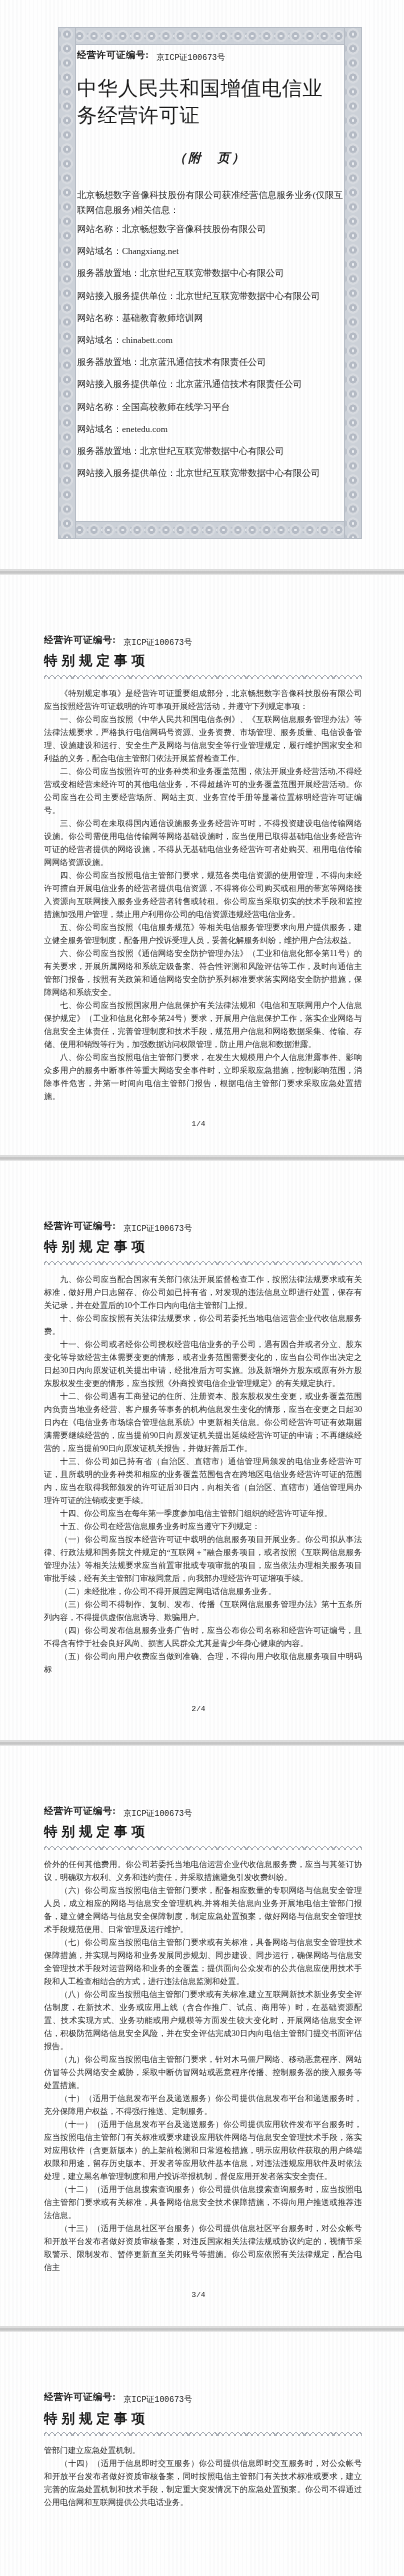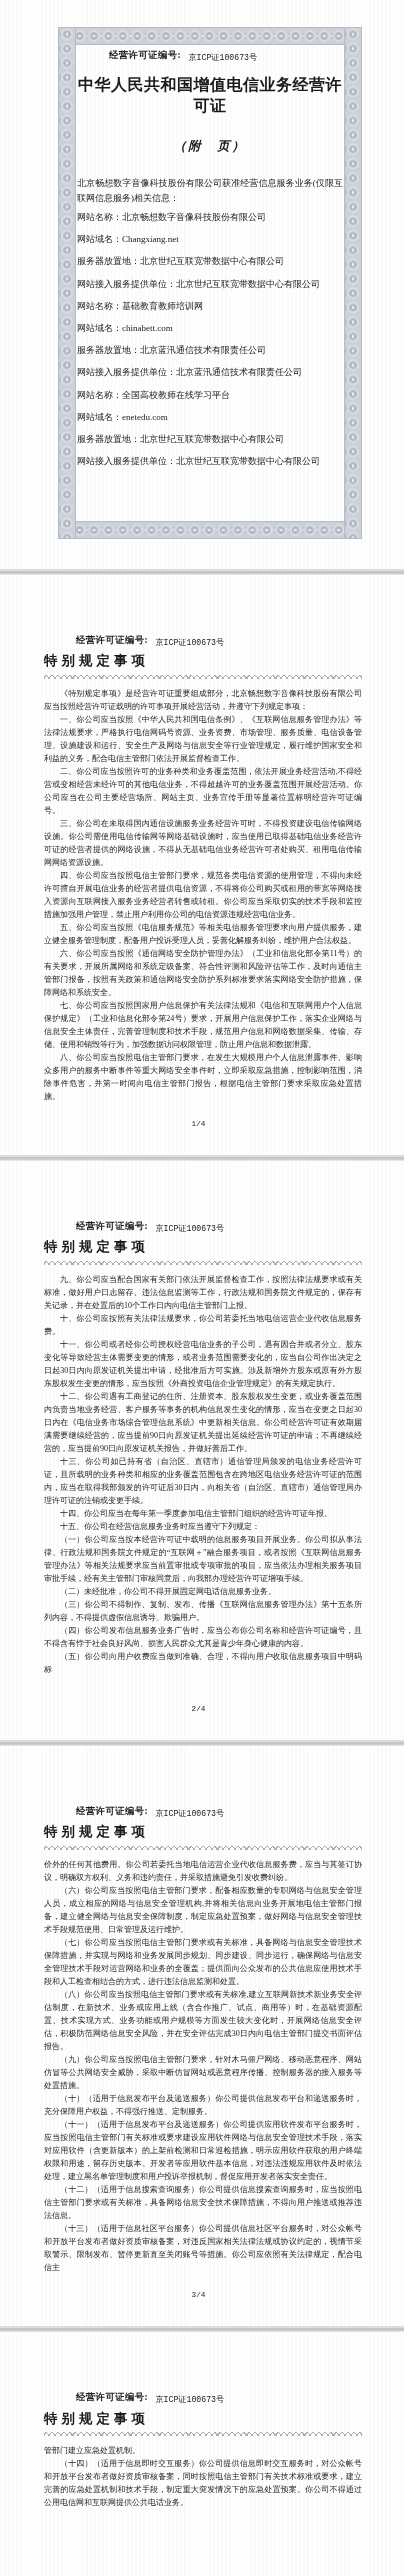--- a/index.html
+++ b/index.html
@@ -34,26 +34,26 @@
     background-size:14.4px 100%;
     box-shadow:inset 0 0 0 1px #b6bcc5;
   }
   .lace-t{left:58px;top:27px;width:303px;height:17.5px;}
   .lace-b{left:58px;top:521px;width:303px;height:17.5px;}
   .lace-l{left:58px;top:27px;width:17.5px;height:512px;background-size:100% 14.4px;}
   .lace-r{left:344px;top:27px;width:17.5px;height:512px;background-size:100% 14.4px;}
   .cert-content{
     position:absolute;left:77px;top:49px;width:266px;
   }
-  .lic-row{white-space:nowrap;padding-left:32px;}
+  .lic-row{white-space:nowrap;}
   .lic-label{font-size:9.3px;font-weight:bold;letter-spacing:0.5px;}
   .lic-value{font-size:8.2px;font-family:"Liberation Mono","DejaVu Sans Mono",monospace;margin-left:5.2px;position:relative;top:1.5px;}
   .cert-title{
     margin:13.4px 0 0 0;
-    font-size:16px;font-weight:bold;text-align:center;letter-spacing:0.5px;
+    font-size:20px;font-weight:normal;letter-spacing:0.5px;
   }
   .cert-subtitle{
     font-size:12.4px;font-weight:bold;text-align:center;margin-top:21px;letter-spacing:2.1px;font-style:italic;
   }
   .cert-intro{
     margin:20.6px 0 3.1px 0;
     font-size:9px;line-height:15.5px;text-align:justify;font-weight:500;
   }
   .cert-entries p{
     margin:0 0 6.7px 0;
@@ -151,21 +151,21 @@
   <div class="divider"></div>
 
   <section class="page spec-page spec-3">
     <div class="spec-head lic-row">
       <span class="lic-label">经营许可证编号:</span>
       <span class="lic-value">京ICP证100673号</span>
     </div>
     <h2 class="spec-title">特别规定事项</h2>
     <div class="zigzag"></div>
     <div class="spec-body">
-        <p>九、你公司应当配合国家有关部门依法开展监督检查工作，按照法律法规要求或有关标准，做好用户日志留存、违法信息监测等工作，行政法规和国务院文件规定的，保存有关记录，并在处置后的10个工作日内向电信主管部门上报。</p>
+        <p>九、你公司应当配合国家有关部门依法开展监督检查工作，按照法律法规要求或有关标准，做好用户日志留存、你公司如已持有省，对发现的违法信息立即进行处置，保存有关记录，并在处置后的10个工作日内向电信主管部门上报。</p>
         <p>十、你公司应按照有关法律法规要求，你公司若委托当地电信运营企业代收信息服务费。</p>
         <p>十一、你公司或者经你公司授权经营电信业务的子公司，遇有因合并或者分立、股东变化等导致经营主体需要变更的情形，或者业务范围需要变化的，应当自公司作出决定之日起30日内向原发证机关提出申请，经批准后方可实施。涉及新增外方股东或原有外方股东股权发生变更的情形，应当按照《外商投资电信企业管理规定》的有关规定执行。</p>
         <p>十二、你公司遇有工商登记的住所、注册资本、股东股权发生变更，或业务覆盖范围内负责当地业务经营、客户服务等事务的机构信息发生变化的情形，应当在变更之日起30日内在《电信业务市场综合管理信息系统》中更新相关信息。你公司经营许可证有效期届满需要继续经营的，应当提前90日向原发证机关提出延续经营许可证的申请；不再继续经营的，应当提前90日向原发证机关报告，并做好善后工作。</p>
         <p>十三、你公司如已持有省（自治区、直辖市）通信管理局颁发的电信业务经营许可证，且所载明的业务种类和相应的业务覆盖范围包含在跨地区电信业务经营许可证的范围内，应当在取得我部颁发的许可证后30日内，向相关省（自治区、直辖市）通信管理局办理许可证的注销或变更手续。</p>
         <p>十四、你公司应当在每年第一季度参加电信主管部门组织的经营许可证年报。</p>
         <p>十五、你公司在经营信息服务业务时应当遵守下列规定：</p>
         <p>（一）你公司应当按本经营许可证中载明的信息服务项目开展业务。你公司拟从事法律、行政法规和国务院文件规定的“互联网＋”融合服务项目，或者按照《互联网信息服务管理办法》等相关法规要求应当前置审批或专项审批的项目，应当依法办理相关服务项目审批手续，经有关主管部门审核同意后，向我部办理经营许可证增项手续。</p>
         <p>（二）未经批准，你公司不得开展固定网电话信息服务业务。</p>
         <p>（三）你公司不得制作、复制、发布、传播《互联网信息服务管理办法》第十五条所列内容，不得提供虚假信息诱导、欺骗用户。</p>
         <p>（四）你公司发布信息服务业务广告时，应当公布你公司名称和经营许可证编号，且不得含有悖于社会良好风尚、损害人民群众尤其是青少年身心健康的内容。</p>

